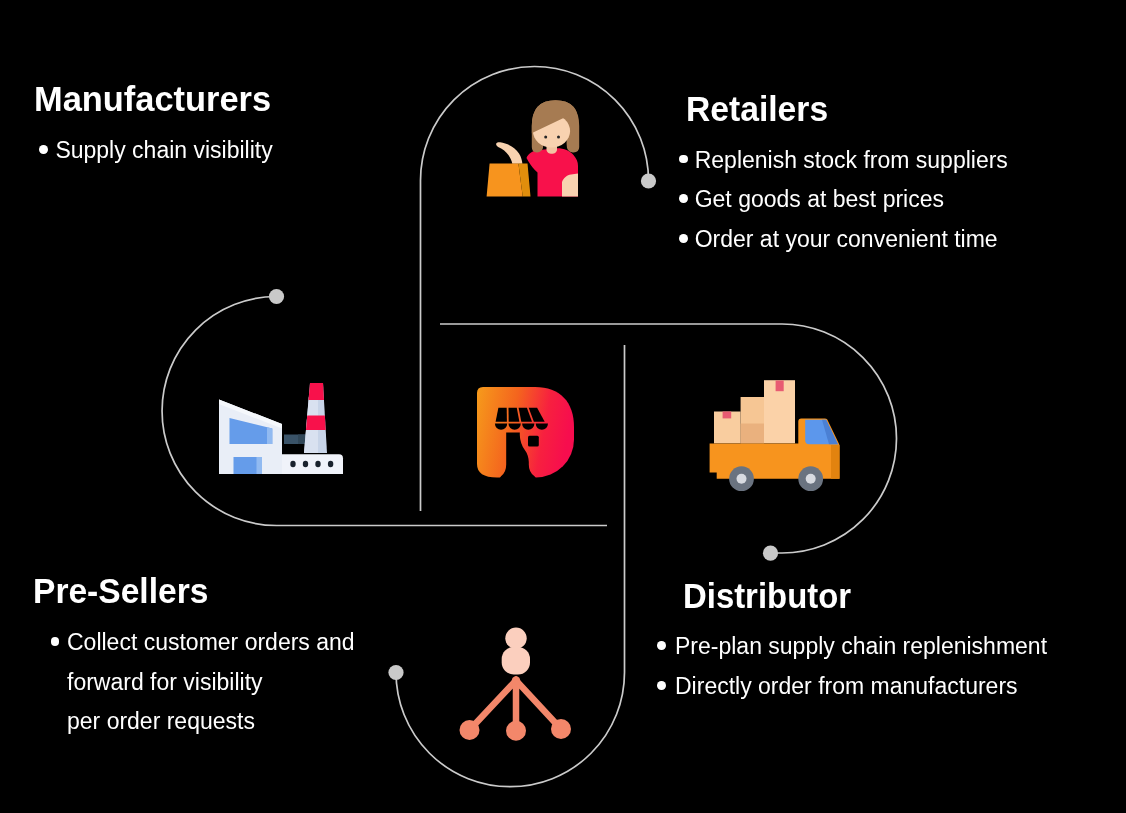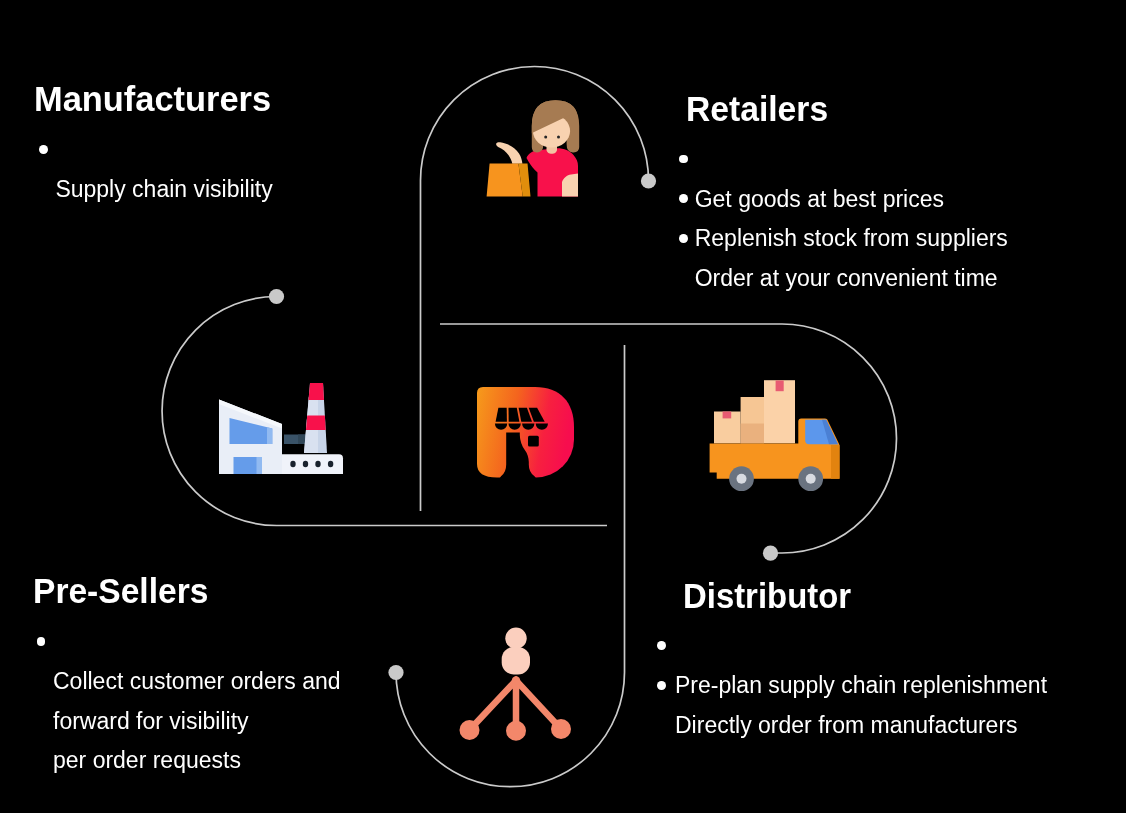--- a/index.html
+++ b/index.html
@@ -5,21 +5,21 @@
   html,body{margin:0;padding:0;background:#000;}
   .stage{position:relative;width:1126px;height:813px;background:var(--pal-background,#000);overflow:hidden;
          font-family:Liberation Sans, sans-serif;-webkit-font-smoothing:antialiased;}
   .links{position:absolute;left:0;top:0;}
   .icon{position:absolute;}
   .panel{position:absolute;left:0;top:0;width:0;height:0;}
   .heading{position:absolute;margin:0;white-space:nowrap;color:var(--pal-text,#fff);
            font-size:35px;line-height:35px;font-weight:bold;transform-origin:0 0;}
   .list{position:absolute;}
   .row{position:relative;height:39.6px;white-space:nowrap;}
-  .row .txt{display:inline-block;color:var(--pal-text,#fff);font-size:23px;line-height:39.6px;letter-spacing:0;margin-top:39px;}
+  .row .txt{display:inline-block;color:var(--pal-text,#fff);font-size:23px;line-height:39.6px;letter-spacing:0;}
   .row .dot{position:absolute;width:8.8px;height:8.8px;border-radius:50%;background:var(--pal-text,#fff);top:14.2px;}
 </style>
 </head>
 <body>
 
 <div class="stage">
 
   <svg class="links" width="1126" height="813" viewBox="0 0 1126 813">
     <g fill="none" stroke="var(--pal-connector,#cbcbcb)" stroke-width="1.7">
       <path d="M 420.5 511 L 420.5 180.5 A 114 114 0 0 1 648.5 180.5"></path>
@@ -168,29 +168,29 @@
   <section class="panel">
     <h2 class="heading" style="left:34.2px;top:80.9px;transform:scaleX(0.983)">Manufacturers</h2>
     <div class="list" style="left:55.4px;top:131px">
         <div class="row"><span class="dot" style="left: -16.3px;"></span><span class="txt">Supply chain visibility</span></div>
       </div>
   </section>
 
   <section class="panel">
     <h2 class="heading" style="left:685.8px;top:90.9px;transform:scaleX(0.961)">Retailers</h2>
     <div class="list" style="left:694.7px;top:140.5px">
+        <div class="row"><span class="dot" style="left: -15.5px;"></span><span class="txt">Replenish stock from suppliers</span></div>
         <div class="row"><span class="dot" style="left: -15.5px;"></span><span class="txt">Get goods at best prices</span></div>
-        <div class="row"><span class="dot" style="left: -15.5px;"></span><span class="txt">Replenish stock from suppliers</span></div>
         <div class="row"><span class="dot" style="left: -15.5px;"></span><span class="txt">Order at your convenient time</span></div>
       </div>
   </section>
 
   <section class="panel">
     <h2 class="heading" style="left:32.7px;top:573.4px;transform:scaleX(0.959)">Pre-Sellers</h2>
-    <div class="list" style="left:53px;top:623.2px">
+    <div class="list" style="left:67px;top:623.2px">
         <div class="row"><span class="dot" style="left: -16.4px;"></span><span class="txt">Collect customer orders and</span></div>
         <div class="row"><span class="txt">forward for visibility</span></div>
         <div class="row"><span class="txt">per order requests</span></div>
       </div>
   </section>
 
   <section class="panel">
     <h2 class="heading" style="left:683px;top:578.3px;transform:scaleX(0.9394)">Distributor</h2>
     <div class="list" style="left:675px;top:627px">
         <div class="row"><span class="dot" style="left: -17.6px;"></span><span class="txt">Pre-plan supply chain replenishment</span></div>

